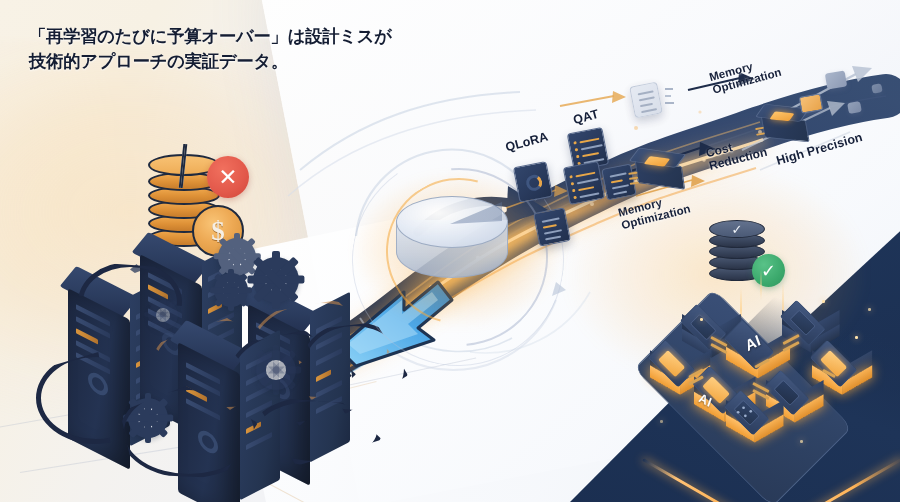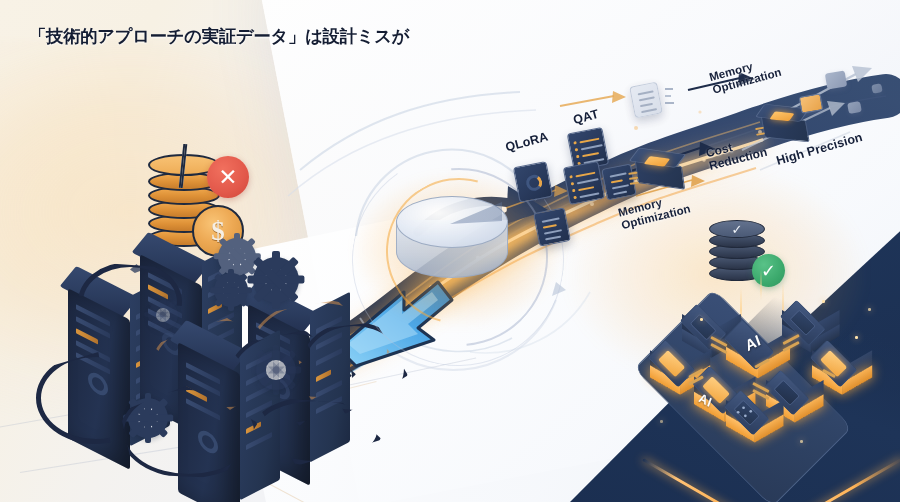--- a/index.html
+++ b/index.html
@@ -634,21 +634,22 @@
     <g>
       <polygon points="338,348 404,292 404,310 438,282 452,300 418,328 434,340 356,366" fill="url(#blueg)" stroke="#1d3352" stroke-width="3" stroke-linejoin="round"></polygon>
       <polygon points="348,344 402,300 402,314 432,292 438,300 408,324 418,334 360,354" fill="#b6e2fa" opacity="0.5"></polygon>
     </g>
 
     <path d="M246,420 C292,414 320,392 344,366" stroke="#1d2843" stroke-width="5" fill="none"></path>
     <path d="M236,436 C290,432 324,404 350,374" stroke="#1d2843" stroke-width="4.5" fill="none"></path>
   </svg>
 
   <div class="headline">
-    <span class="ln">「技術的アプローチの実証データ」は設計ミスが</span>
+    <span class="ln">「再学習のたびに予算オーバー」は設計ミスが</span>
+    <span class="ln">技術的アプローチの実証データ。</span>
   </div>
 
   <div class="coinstack" style="left:148px; top:150px;">
     <div class="coin" style="left:0; top:78px;"></div>
     <div class="coin" style="left:0; top:64px;"></div>
     <div class="coin" style="left:0; top:50px;"></div>
     <div class="coin" style="left:0; top:36px;"></div>
     <div class="coin" style="left:0; top:22px;"></div>
     <div class="coin-top" style="left:0; top:4px;"></div>
     <div class="crack" style="left:33px; top:-6px; height:44px;"></div>

